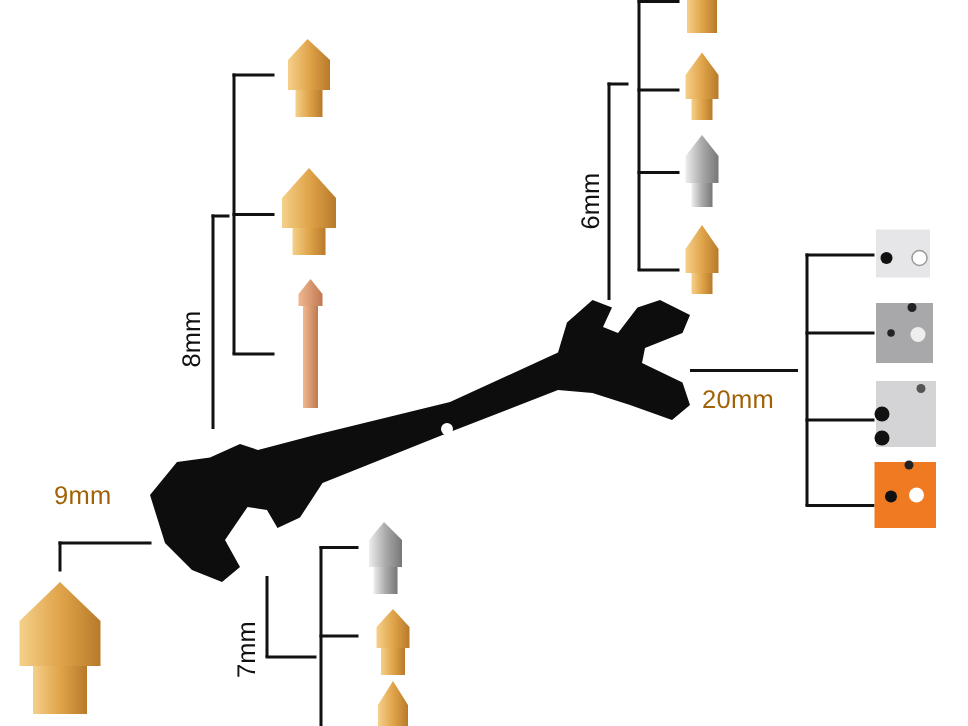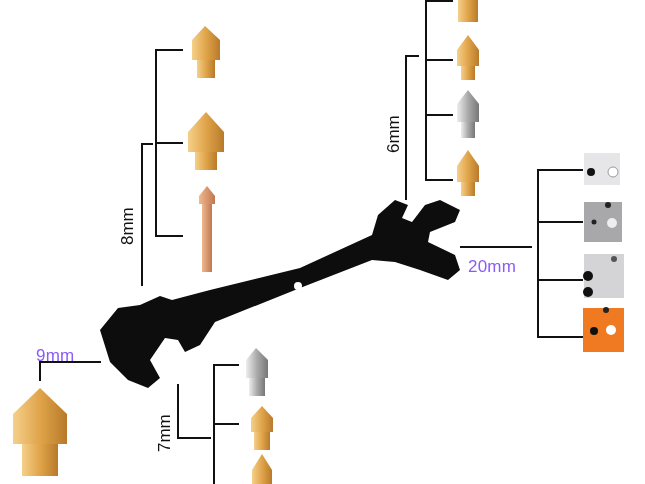--- a/index.html
+++ b/index.html
@@ -1,18 +1,18 @@
 <!DOCTYPE html>
 <html><head>
 <meta charset="utf-8">
 <style>
   html,body{margin:0;padding:0;background:#fff;}
   #stage{position:relative;width:645px;height:484px;overflow:hidden;background:#fff;font-family:"Liberation Sans","DejaVu Sans",sans-serif;}
   .line{position:absolute;background:#111;}
-  .label{position:absolute;color:#8b5cf6;font-size:17px;letter-spacing:0.2px;}
+  .label{position:absolute;color:#a16207;font-size:17px;letter-spacing:0.2px;}
   .vlabel{position:absolute;color:#111;font-size:17px;transform:rotate(-90deg);transform-origin:left top;white-space:nowrap;}
   svg{position:absolute;left:0;top:0;}
 </style>
 </head>
 <body>
 
 <div id="stage">
 
   <svg width="645" height="484">
     <path d="M100,330 L118,308 L140,305 L160,296 L172,300 L210,290 L300,268 L372,235 L378,215 L395,200 L408,205 L402,218 L412,222 L425,205 L440,200 L460,210 L455,222 L430,232 L428,242 L455,255 L460,270 L448,280 L420,270 L395,262 L372,260 L300,288 L215,322 L200,345 L185,352 L178,340 L165,338 L150,360 L160,378 L148,388 L128,380 L110,362 Z" fill="#0d0d0d"></path>
@@ -37,21 +37,21 @@
   <div class="vlabel" style="left:384px;top:153px;">6mm</div>
 
   <div class="line" style="left:537px;top:169px;width:2px;height:168px;"></div>
   <div class="line" style="left:537px;top:169px;width:46px;height:2px;"></div>
   <div class="line" style="left:537px;top:221px;width:46px;height:2px;"></div>
   <div class="line" style="left:537px;top:279px;width:46px;height:2px;"></div>
   <div class="line" style="left:537px;top:336px;width:46px;height:2px;"></div>
   <div class="line" style="left:460px;top:246px;width:72px;height:2px;"></div>
   <div class="label" style="left:468px;top:257px;">20mm</div>
 
-  <div class="label" style="left:36px;top:346px;">9mm</div>
+  <div class="label" style="left:36px;top:321px;">9mm</div>
   <div class="line" style="left:39px;top:361px;width:62px;height:2px;"></div>
   <div class="line" style="left:39px;top:361px;width:2px;height:20px;"></div>
 
   <div class="line" style="left:177px;top:384px;width:2px;height:54px;"></div>
   <div class="line" style="left:177px;top:437px;width:34px;height:2px;"></div>
   <div class="line" style="left:213px;top:364px;width:2px;height:120px;"></div>
   <div class="line" style="left:213px;top:364px;width:26px;height:2px;"></div>
   <div class="line" style="left:213px;top:423px;width:26px;height:2px;"></div>
   <div class="vlabel" style="left:155px;top:452px;">7mm</div>
 

